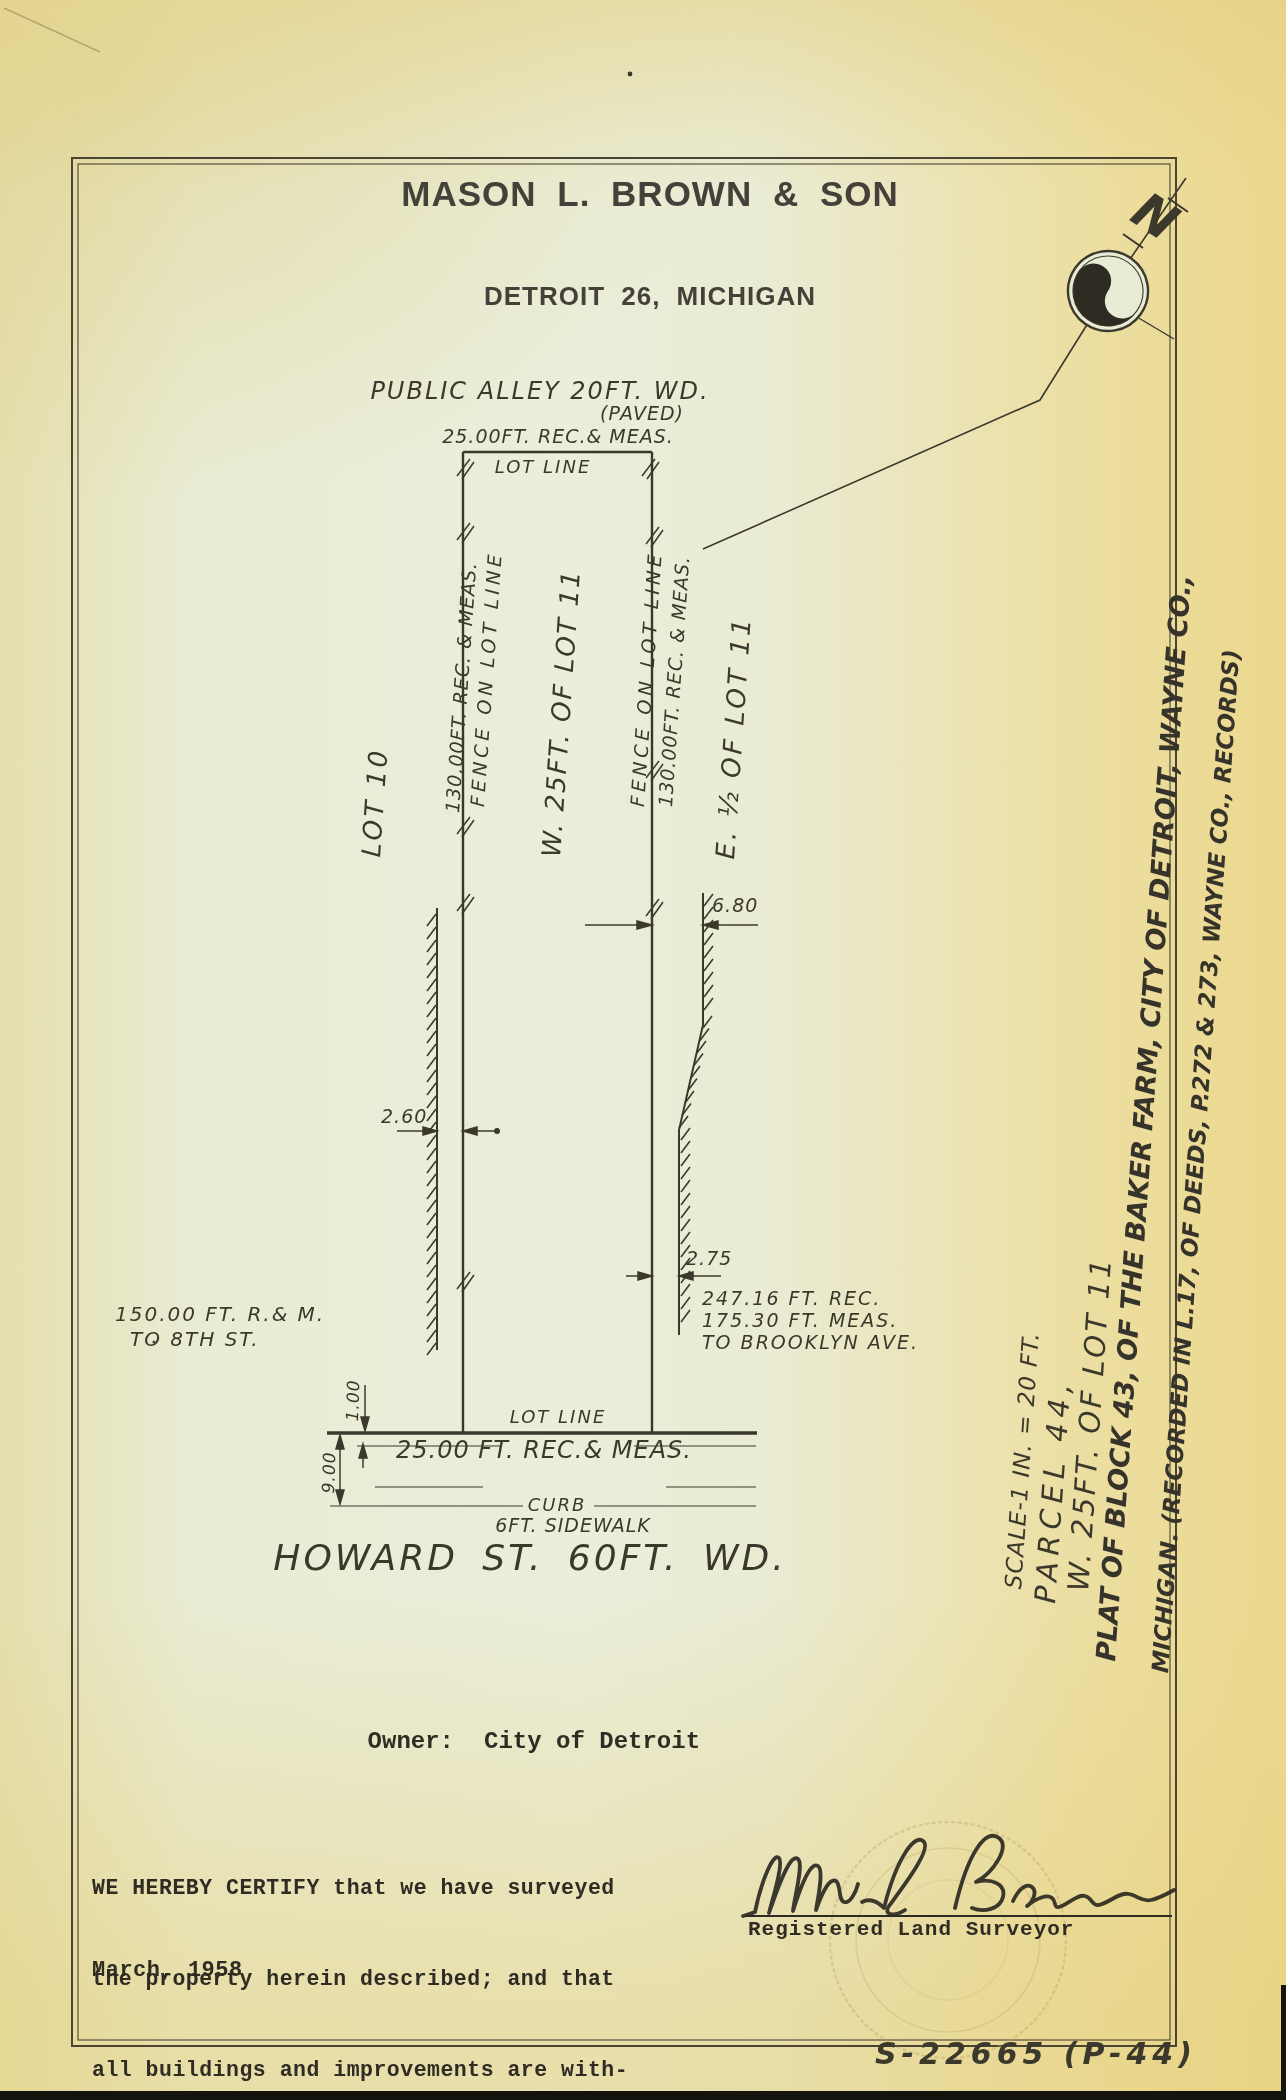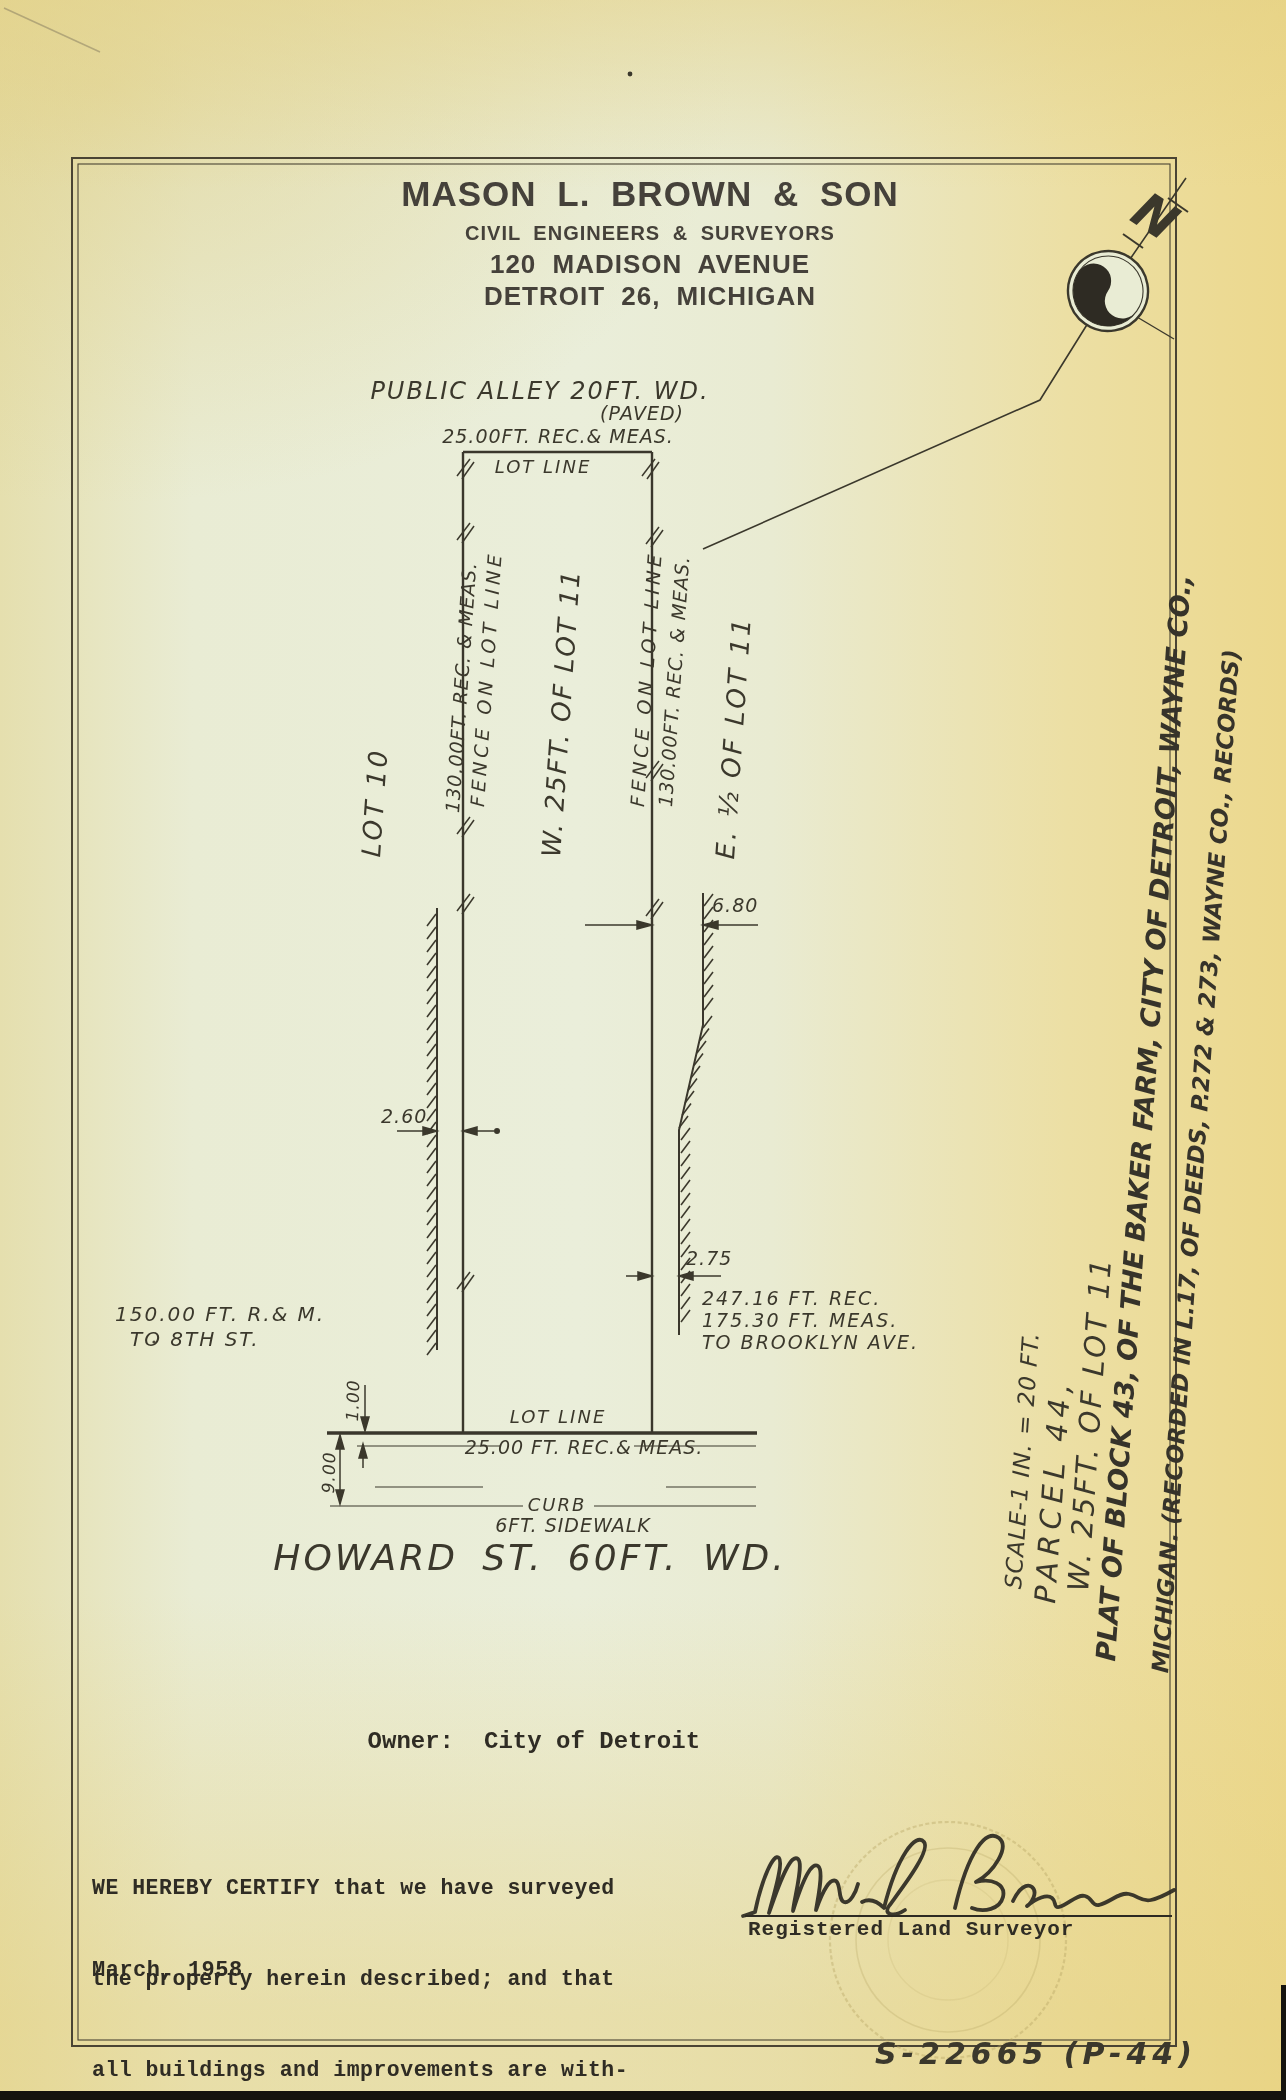--- a/index.html
+++ b/index.html
@@ -200,22 +200,20 @@
     <g>
       <line x1="4" y1="8" x2="100" y2="52" stroke="rgba(120,110,88,0.45)" stroke-width="1.6"></line>
       <circle cx="630" cy="74" r="2.4" fill="#3b382c"></circle>
       <circle cx="154" cy="1342" r="1.6" fill="#4a463a"></circle>
     </g>
   </svg>
 
   <div class="lbl" style="left:1134px;top:188px;font-size:50px;font-weight:700;transform:rotate(33deg);transform-origin:50% 50%;">N</div>
 
   <div class="hdr" style="top:174px;font-size:35px;letter-spacing:1px;word-spacing:10px;">MASON L. BROWN &amp; SON</div>
-  <div class="hdr" style="top:222px;font-size:20px;letter-spacing:1px;word-spacing:6px;">CIVIL ENGINEERS &amp; SURVEYORS</div>
-  <div class="hdr" style="top:249px;font-size:26px;letter-spacing:1px;word-spacing:8px;">120 MADISON AVENUE</div>
   <div class="hdr" style="top:281px;font-size:26px;letter-spacing:1px;word-spacing:8px;">DETROIT 26, MICHIGAN</div>
 
   <div class="lbl c" style="left:540px;top:377px;font-size:24px;letter-spacing:2px;">PUBLIC ALLEY 20FT. WD.</div>
   <div class="lbl c" style="left:626px;top:402px;font-size:19px;margin-left:16px;">(PAVED)</div>
   <div class="lbl c" style="left:558px;top:425px;font-size:19px;">25.00FT. REC.&amp; MEAS.</div>
   <div class="lbl c" style="left:543px;top:456px;font-size:18px;letter-spacing:2px;">LOT LINE</div>
 
   <div class="lbl rot" style="left:356px;top:856px;font-size:26px;letter-spacing:3px;">LOT 10</div>
   <div class="lbl rot" style="left:441px;top:812px;font-size:19px;letter-spacing:1px;">130.00FT. REC. &amp; MEAS.</div>
   <div class="lbl rot" style="left:466px;top:806px;font-size:19px;letter-spacing:4px;">FENCE ON LOT LINE</div>
@@ -230,21 +228,21 @@
   <div class="lbl rot88" style="left:342px;top:1421px;font-size:17px;">1.00</div>
   <div class="lbl rot88" style="left:318px;top:1493px;font-size:17px;">9.00</div>
 
   <div class="lbl" style="left:115px;top:1302px;font-size:20px;letter-spacing:2px;">150.00 FT. R.&amp; M.</div>
   <div class="lbl" style="left:130px;top:1327px;font-size:20px;letter-spacing:2px;">TO 8TH ST.</div>
   <div class="lbl" style="left:702px;top:1287px;font-size:19px;letter-spacing:2px;">247.16 FT. REC.</div>
   <div class="lbl" style="left:702px;top:1309px;font-size:19px;letter-spacing:2px;">175.30 FT. MEAS.</div>
   <div class="lbl" style="left:702px;top:1331px;font-size:19px;letter-spacing:2px;">TO BROOKLYN AVE.</div>
 
   <div class="lbl c" style="left:558px;top:1406px;font-size:18px;letter-spacing:2px;">LOT LINE</div>
-  <div class="lbl c" style="left:584px;top:1436px;font-size:19px;">25.00 FT. REC.&amp; MEAS.</div>
+  <div class="lbl c" style="left:544px;top:1436px;font-size:24px;">25.00 FT. REC.&amp; MEAS.</div>
   <div class="lbl c" style="left:573px;top:1474px;font-size:19px;letter-spacing:1px;margin-top:40px;">6FT. SIDEWALK</div>
   <div class="lbl c" style="left:557px;top:1494px;font-size:18px;letter-spacing:2px;">CURB</div>
   <div class="lbl c" style="left:530px;top:1537px;font-size:36px;letter-spacing:3px;word-spacing:10px;">HOWARD ST. 60FT. WD.</div>
 
   <div class="tb" style="left:1000px;top:1588px;font-size:23px;letter-spacing:1px;">SCALE-1 IN. = 20 FT.</div>
   <div class="tb" style="left:1028px;top:1602px;font-size:29px;letter-spacing:6px;">PARCEL 44,</div>
   <div class="tb" style="left:1061px;top:1590px;font-size:29px;letter-spacing:3px;">W. 25FT. OF LOT 11</div>
   <div class="tb tbb" style="left:1090px;top:1660px;font-size:27px;">PLAT OF BLOCK 43, OF THE BAKER FARM, CITY OF DETROIT, WAYNE CO.,</div>
   <div class="tb tbb" style="left:1147px;top:1672px;font-size:23px;">MICHIGAN. (RECORDED IN L.17, OF DEEDS, P.272 &amp; 273, WAYNE CO., RECORDS)</div>
 

